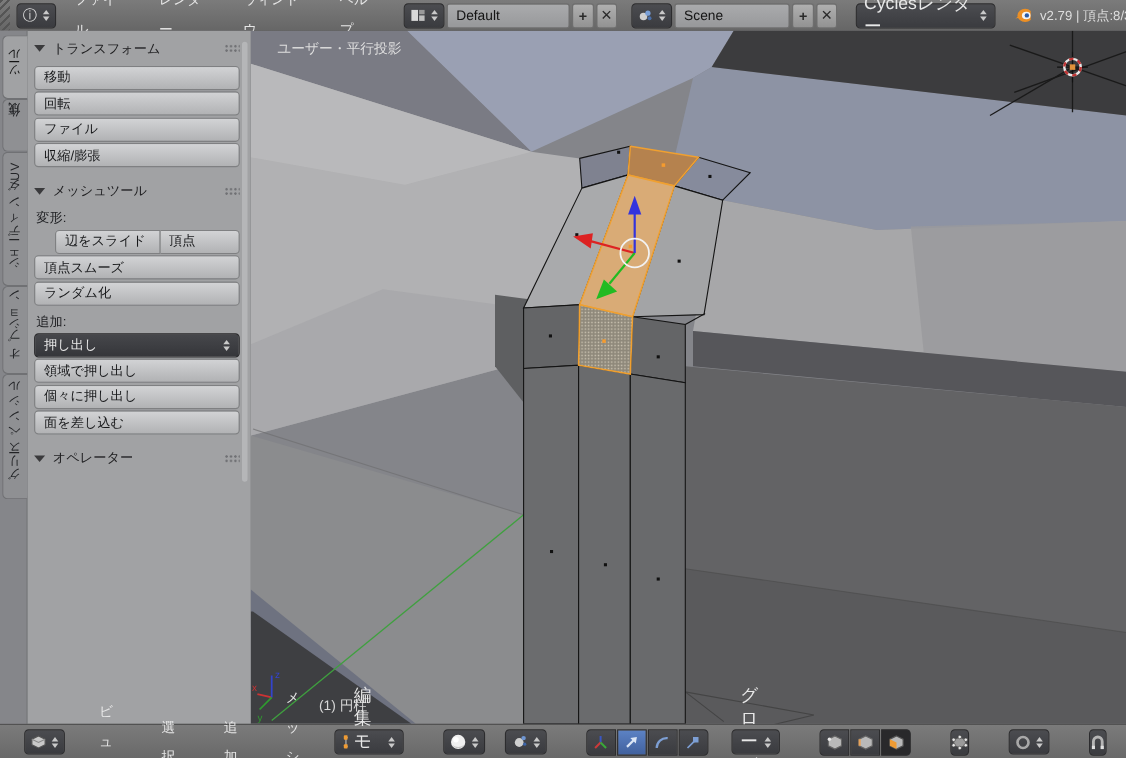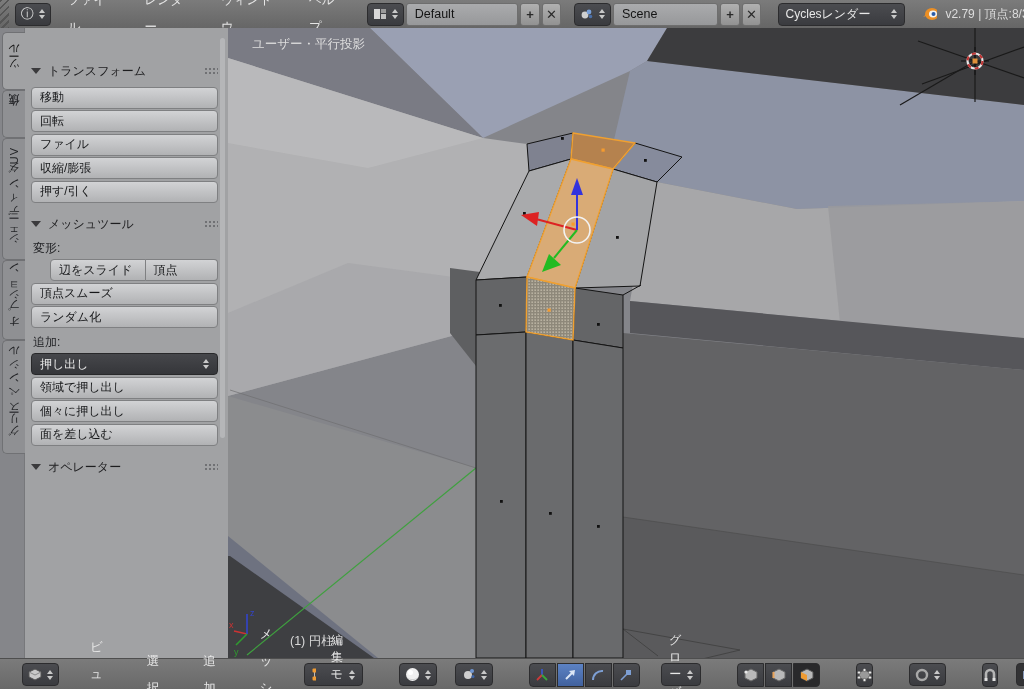--- a/index.html
+++ b/index.html
@@ -7,21 +7,21 @@
     font-family:"Liberation Sans","DejaVu Sans",sans-serif;background:#7b7c7e;
     -webkit-font-smoothing:antialiased;}
   
   .topbar{position:absolute;left:0;top:0;width:1024px;height:28px;
     background:linear-gradient(#7b7b7b,#666);border-bottom:1px solid #434343;
     display:flex;align-items:center;gap:2px;}
   .corner-hatch{width:10px;height:100%;background:repeating-linear-gradient(135deg,#555 0 2px,transparent 2px 5px);}
   .menu-item{color:#e6e6e6;font-size:12.5px;padding:0 15px;line-height:27px;cursor:default;}
   .dd-dark{display:inline-flex;align-items:center;gap:6px;height:21px;padding:0 7px;
     background:linear-gradient(#4b4c50,#3a3b3f);border:1px solid #2c2c2e;border-radius:4px;
-    color:#e8e8e8;font-size:12px;text-align:right;}
+    color:#e8e8e8;font-size:16px;}
   .icon-btn{display:inline-flex;align-items:center;gap:3px;height:21px;padding:0 5px;
     background:linear-gradient(#4b4c50,#3a3b3f);border:1px solid #2c2c2e;border-radius:4px;}
   .field-light{display:inline-flex;align-items:center;height:21px;padding:0 8px;
     background:linear-gradient(#aaabad,#97989a);border:1px solid #6e6e6e;border-radius:3px;
     color:#141414;font-size:12.5px;}
   .sq-btn{display:inline-flex;align-items:center;justify-content:center;width:20px;height:21px;
     background:linear-gradient(#b0b0b0,#929292);border:1px solid #6e6e6e;border-radius:3px;
     color:#2a2a2a;font-size:13px;font-weight:bold;}
   .ud{display:inline-flex;flex-direction:column;gap:2px;margin-left:2px;}
   .ud i{display:block;width:0;height:0;border-left:3px solid transparent;border-right:3px solid transparent;}
@@ -29,21 +29,21 @@
   .ud .dn{border-top:4px solid #c9c9c9;}
   .stats{color:#ddd;font-size:12px;white-space:nowrap;overflow:hidden;margin-left:6px;}
   .gap6{width:6px;} .gap10{width:10px;} .gap14{width:14px;}
   
   .sidebar{position:absolute;left:0;top:28px;width:228px;height:630px;background:#a1a2a4;border-right:1px solid #6d6d6f;}
   .tabstrip{position:absolute;left:0;top:0;width:24px;height:630px;background:#85868a;border-right:1px solid #77787b;}
   .vtab{position:absolute;left:2px;width:22px;background:#8f9093;border:1px solid #707174;border-right:none;
     border-radius:5px 0 0 5px;color:#222326;font-size:11px;display:flex;align-items:center;justify-content:center;}
   .vtab span{writing-mode:vertical-rl;transform:rotate(180deg);letter-spacing:1px;}
   .vtab.active{background:#a1a2a4;color:#141414;}
-  .panelarea{position:absolute;left:25px;top:0;width:203px;height:630px;padding:4px 10px 0 6px;box-sizing:border-box;margin-top:27px;}
+  .panelarea{position:absolute;left:25px;top:0;width:203px;height:630px;padding:4px 10px 0 6px;box-sizing:border-box;}
   .phead{display:flex;align-items:center;height:20px;color:#1d1d1f;font-size:12px;margin-top:2px;}
   .tri-down{width:0;height:0;border-left:5px solid transparent;border-right:5px solid transparent;border-top:6px solid #3a3a3c;margin-right:7px;}
   .dots{margin-left:auto;width:14px;height:8px;opacity:.65;
     background-image:radial-gradient(#55565a 1px,transparent 1.2px);background-size:4px 4px;}
   .sbtn{display:flex;align-items:center;height:20px;padding:0 8px;margin:1.5px 0;
     background:linear-gradient(#d2d3d5,#b1b2b4);border:1px solid #7f8082;border-radius:4px;
     color:#17181a;font-size:12px;}
   .sbtn-row{display:flex;gap:0;margin:1.5px 0;padding-left:19px;}
   .sbtn-row .sbtn{margin:0;}
   .sbtn-row .left{flex:1.4;border-radius:4px 0 0 4px;}
@@ -157,21 +157,20 @@
       <div class="phead">
         <span class="tri-down"></span>
         <span>トランスフォーム</span>
         <span class="dots"></span>
       </div>
       <div class="spacer4"></div>
       <div class="sbtn">移動</div>
       <div class="sbtn">回転</div>
       <div class="sbtn">ファイル</div>
       <div class="sbtn">収縮/膨張</div>
-      <div class="sbtn">押す/引く</div>
 
       <div class="spacer8"></div>
       <div class="phead">
         <span class="tri-down"></span>
         <span>メッシュツール</span>
         <span class="dots"></span>
       </div>
       <div class="slabel">変形:</div>
       <div class="sbtn-row">
         <div class="sbtn left">辺をスライド</div>

